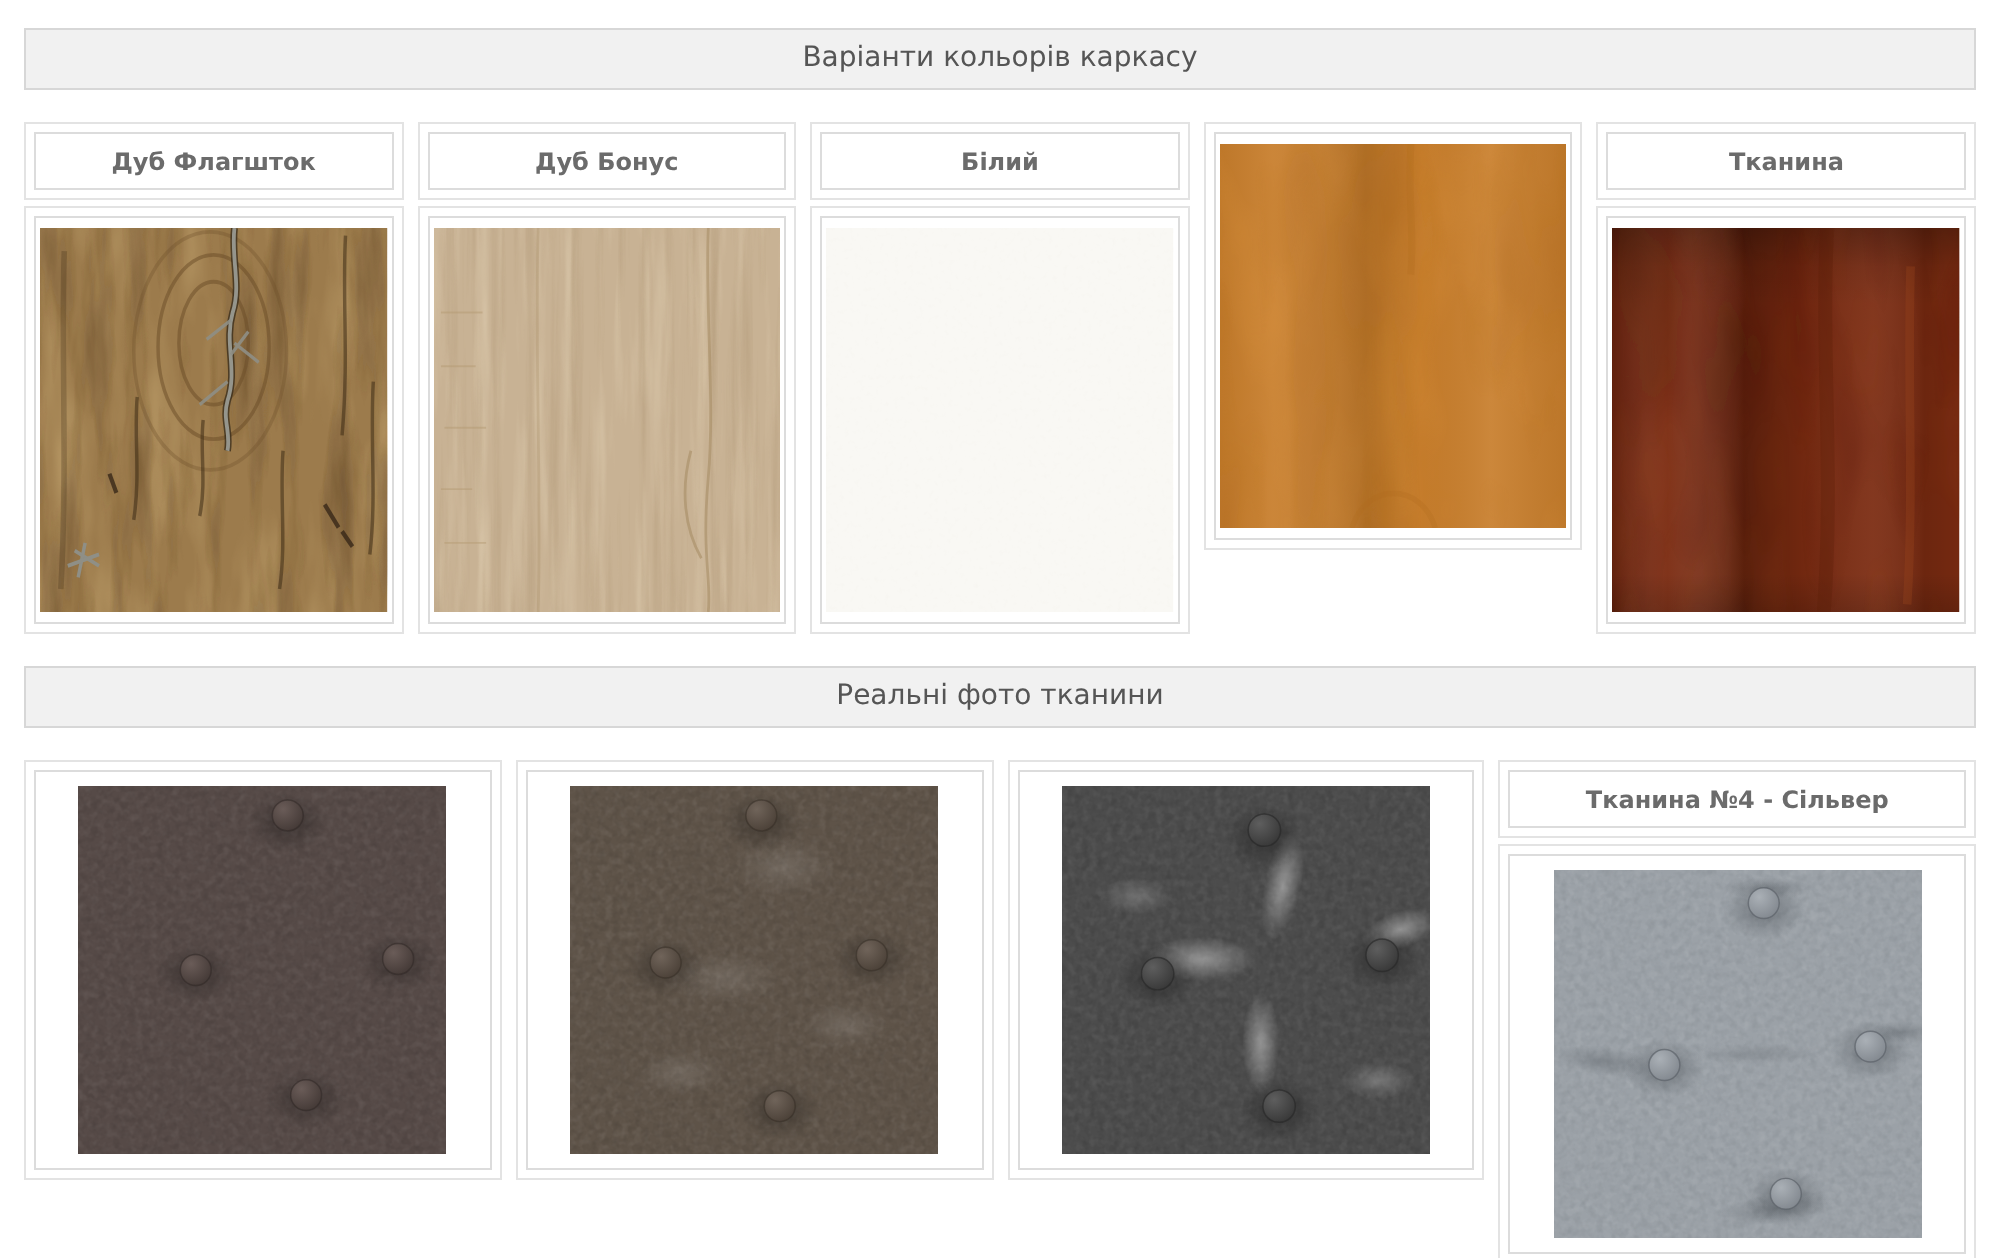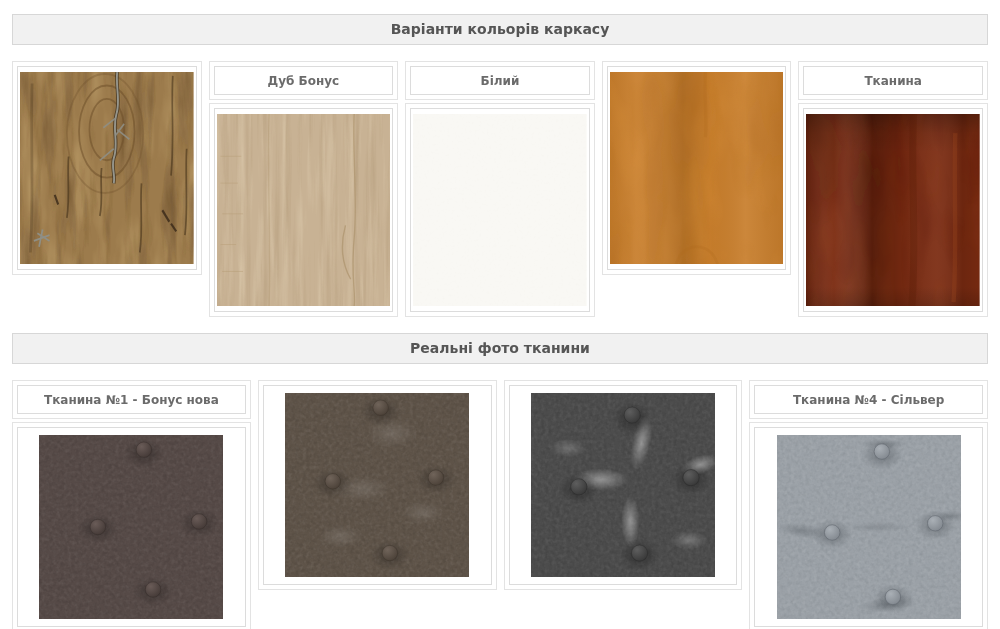--- a/index.html
+++ b/index.html
@@ -1,18 +1,18 @@
 <!DOCTYPE html>
 <html><head>
 <meta charset="utf-8">
 <style>
   * { box-sizing: border-box; }
   html,body { margin:0; padding:0; background:#ffffff; font-family:"DejaVu Sans","Liberation Sans",sans-serif; }
   .wrap { width:1000px; padding:14px 12px 10px; margin:0 auto; }
-  .section-header { border:1px solid #d7d7d7; background:#f1f1f1; text-align:center; padding:6px 0 7px; font-weight:bold; font-size:14px; color:#555555; }
+  .section-header { border:1px solid #d7d7d7; background:#f1f1f1; text-align:center; padding:6px 0 7px; font-weight:normal; font-size:14px; color:#555555; }
   .grid { display:grid; gap:7px; margin-top:16px; }
   .grid-5 { grid-template-columns:repeat(5,1fr); margin-bottom:16px; }
   .grid-4 { grid-template-columns:repeat(4,1fr); }
   .col { display:flex; flex-direction:column; gap:3px; }
   .cell { border:1px solid #e3e3e3; background:#ffffff; padding:4px; }
   .label-inner { border:1px solid #dcdcdc; padding:7px 3px 6px; text-align:center; font-size:12px; font-weight:bold; color:#6b6b6b; white-space:nowrap; overflow:hidden; }
   .img-inner { border:1px solid #dcdcdc; padding:5px 2px; display:flex; justify-content:center; align-items:center; }
   .img-inner.fabric { padding:7px 2px; }
   .swatch { display:block; }
   .swatch svg { display:block; width:100%; height:100%; }
@@ -22,20 +22,23 @@
 </head>
 <body>
 
 <div class="wrap">
 
   <div class="section-header">Варіанти кольорів каркасу</div>
 
   <div class="grid grid-5">
 
     <div class="col">
+      <div class="cell">
+        <div class="label-inner">Дуб Флагшток</div>
+      </div>
       <div class="cell">
         <div class="img-inner">
           <div class="swatch swatch-wood">
             <svg viewBox="0 0 100 100" preserveAspectRatio="none" xmlns="http://www.w3.org/2000/svg">
               <defs>
                 <filter id="w1d" x="-5%" y="-5%" width="110%" height="110%">
                   <feTurbulence type="fractalNoise" baseFrequency="0.12 0.018" numOctaves="4" seed="7" result="n"></feTurbulence>
                   <feColorMatrix in="n" type="matrix" values="0 0 0 0 0  0 0 0 0 0  0 0 0 0 0  1.6 0 0 0 -0.75" result="a"></feColorMatrix>
                   <feFlood flood-color="#49311a" result="f"></feFlood>
                   <feComposite in="f" in2="a" operator="in"></feComposite>
@@ -249,23 +252,20 @@
     </div>
 
   </div>
 
   <div class="section-header">Реальні фото тканини</div>
 
   <div class="grid grid-4">
 
     <div class="col">
       <div class="cell">
-        <div class="label-inner">Тканина №1 - Бонус нова</div>
-      </div>
-      <div class="cell">
         <div class="img-inner fabric">
           <div class="swatch swatch-fabric">
             <svg viewBox="0 0 100 100" preserveAspectRatio="none" xmlns="http://www.w3.org/2000/svg">
               <defs>
                 <filter id="f1n" x="-5%" y="-5%" width="110%" height="110%">
                   <feTurbulence type="fractalNoise" baseFrequency="0.5" numOctaves="2" seed="8" result="n"></feTurbulence>
                   <feColorMatrix in="n" type="matrix" values="0 0 0 0 0  0 0 0 0 0  0 0 0 0 0  1.2 0 0 0 -0.5" result="a"></feColorMatrix>
                   <feFlood flood-color="#ffffff" result="f"></feFlood>
                   <feComposite in="f" in2="a" operator="in"></feComposite>
                 </filter>

